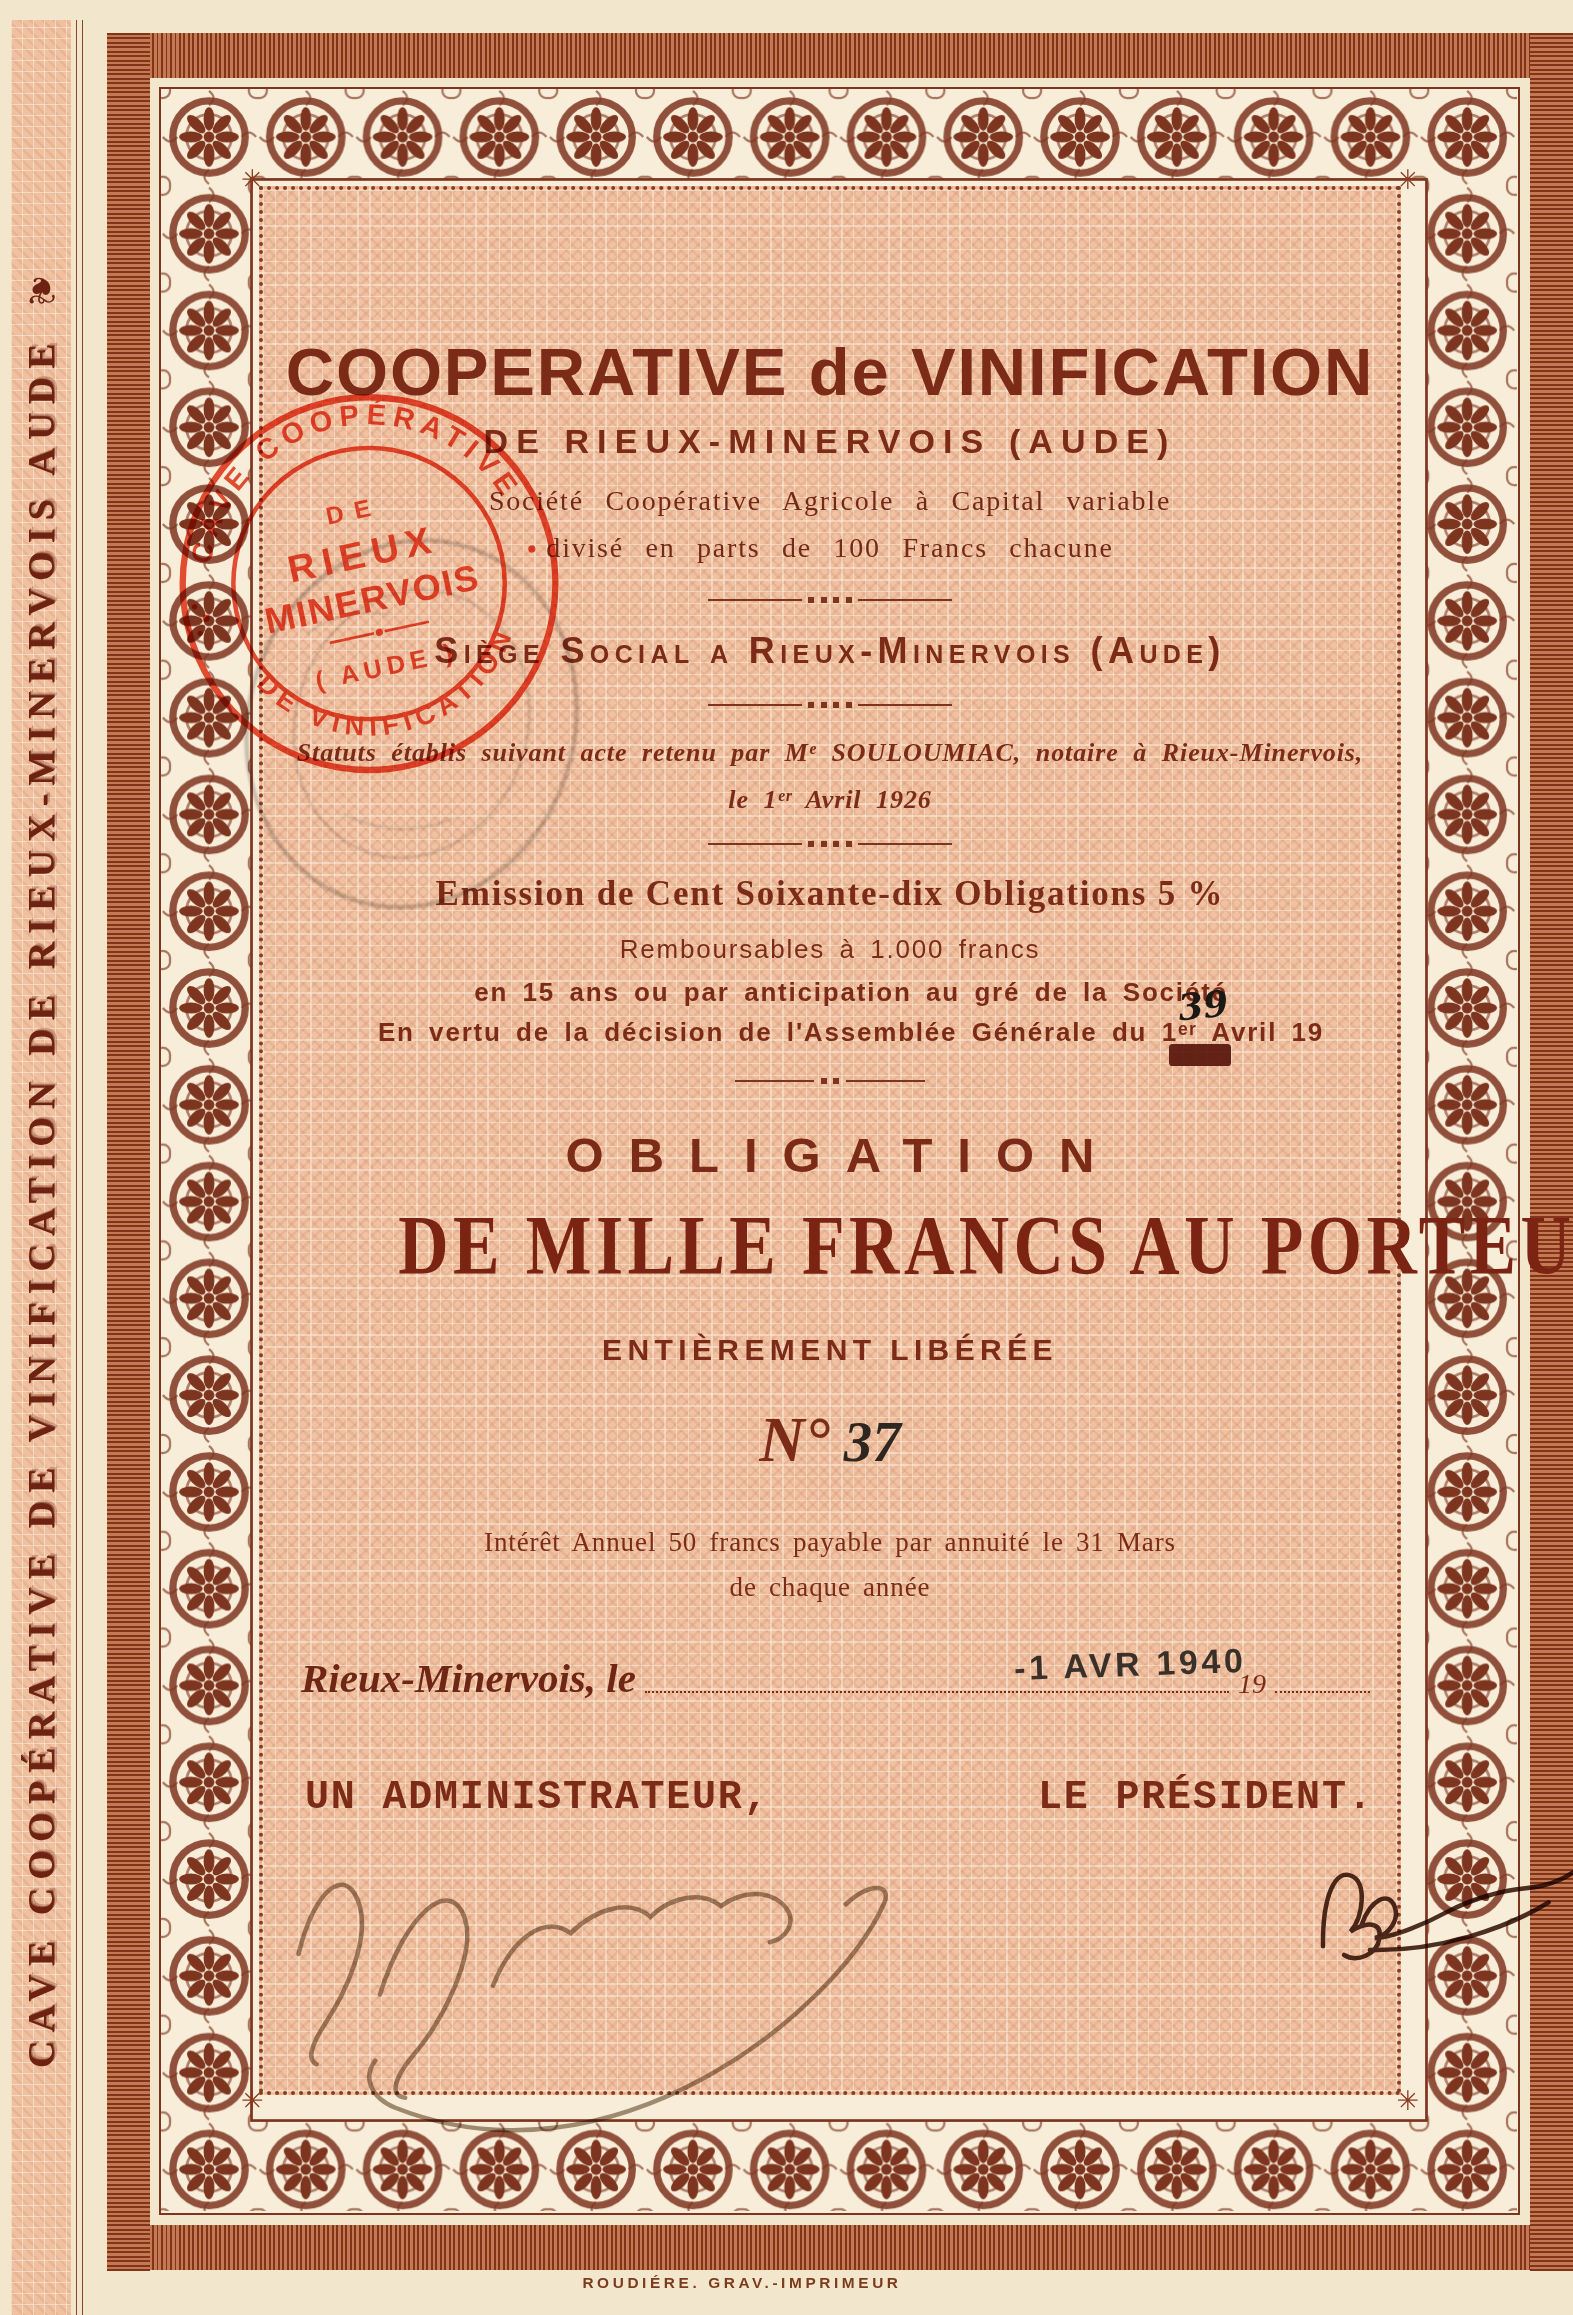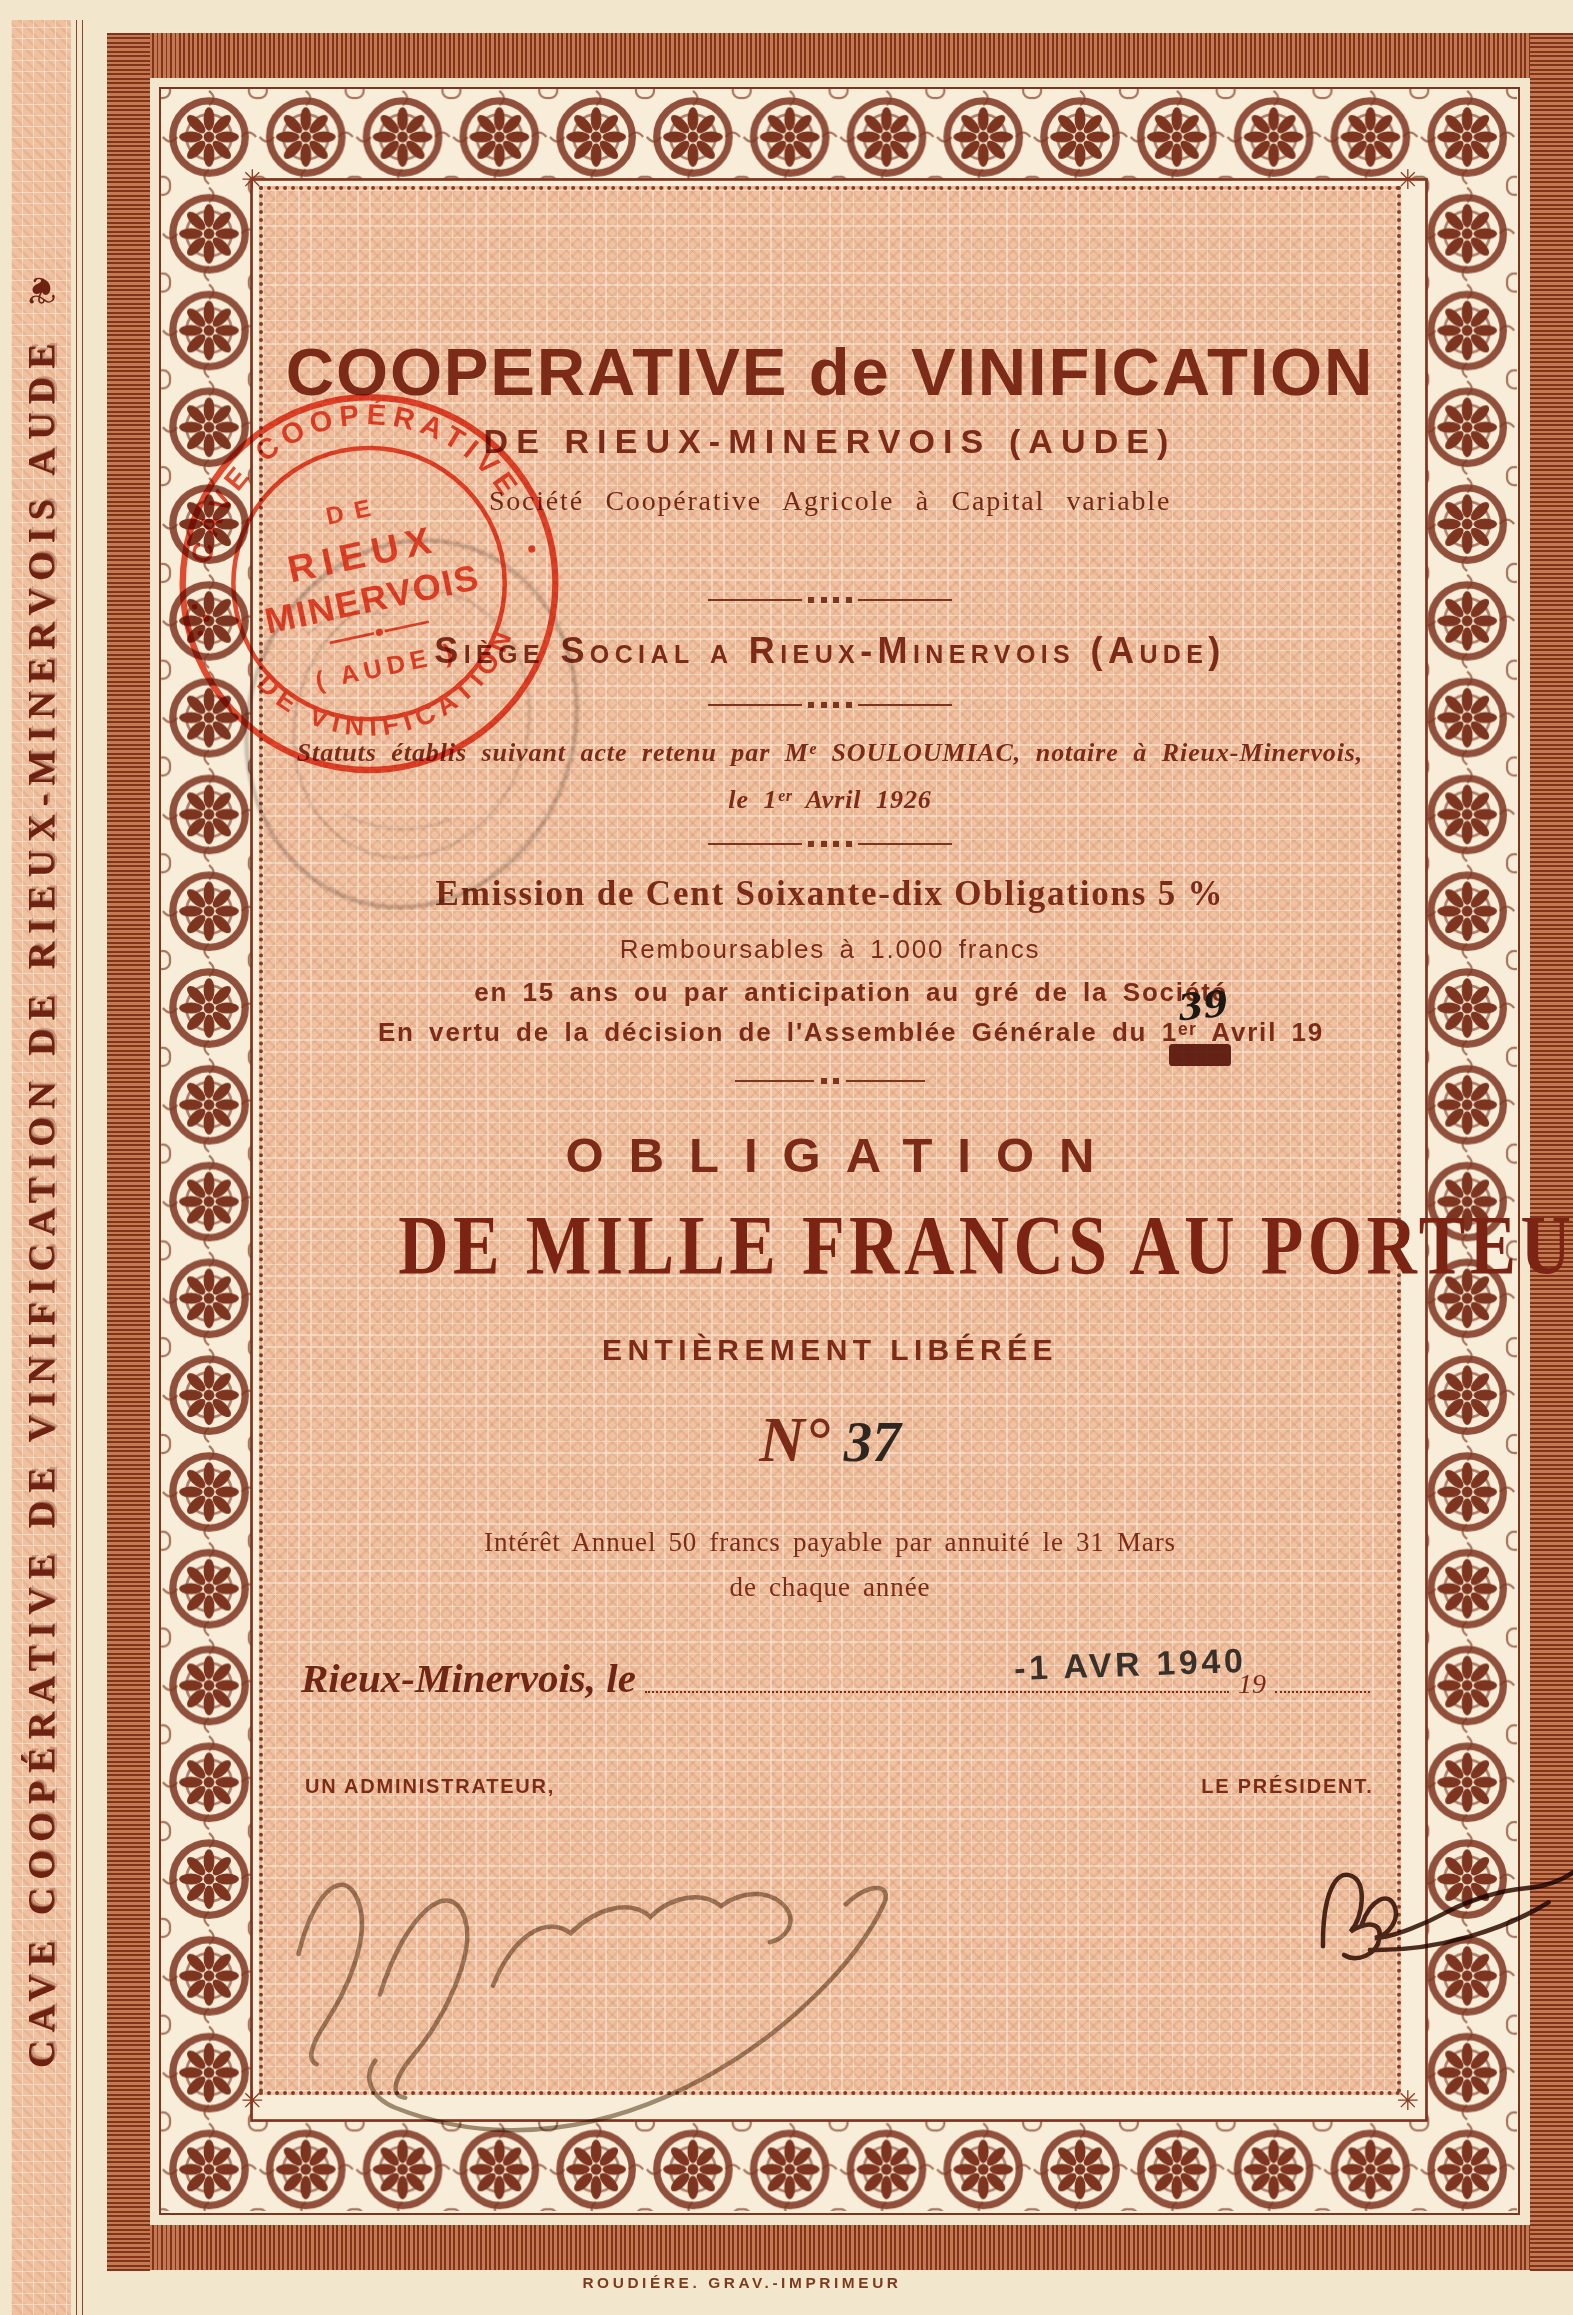--- a/index.html
+++ b/index.html
@@ -77,21 +77,21 @@
 
   .dateline{position:absolute;left:38px;right:27px;display:flex;align-items:flex-end;gap:9px;}
   .dl-place{font-style:italic;font-weight:bold;font-size:41px;white-space:nowrap;color:#6f2614;}
   .dl-dots{border-bottom:2.7px dotted #7b2b17;margin-bottom:9px;}
   .dl-dots.grow{flex:1;}
   .dl-dots.short{width:95px;}
   .dl-19{font-style:italic;font-size:28px;margin-bottom:1.8px;}
   .datestamp{position:absolute;left:713px;top:-9px;font-family:"Liberation Sans",sans-serif;font-weight:bold;
              font-size:34px;letter-spacing:3.6px;color:rgba(32,28,25,.88);transform:rotate(-2deg);white-space:nowrap;}
 
-  .sig-label{position:absolute;font-family:Liberation Sans, sans-serif;font-weight:bold;font-size:20px;
+  .sig-label{position:absolute;font-family:Liberation Mono, monospace;font-weight:bold;font-size:40px;
              letter-spacing:1.8px;color:#7b2b17;white-space:nowrap;}
   .lbl-admin{left:42px;} .lbl-pres{right:23.5px;}
 
   .printer{left:0;top:2274px;width:1484px;text-align:center;font-family:"Liberation Sans",sans-serif;
            font-weight:bold;font-size:15.4px;letter-spacing:3.6px;color:#7d3b1e;}
 
   .overlay{left:0;top:0;width:1573px;height:2316px;mix-blend-mode:multiply;pointer-events:none;}
 </style>
 </head>
 <body>
@@ -148,20 +148,21 @@
 
   <div class="abs field">
     <span class="corner c-tl">✳</span>
     <span class="corner c-tr">✳</span>
     <span class="corner c-bl">✳</span>
     <span class="corner c-br">✳</span>
 
     <div class="line t-coop" style="top:143px">COOPERATIVE de VINIFICATION</div>
     <div class="line t-rieux" style="top:232px">DE RIEUX-MINERVOIS (AUDE)</div>
     <div class="line t-soc" style="top:295px">Société Coopérative Agricole à Capital variable</div>
+    <div class="line t-soc" style="top:342px">divisé en parts de 100 Francs chacune</div>
 
     <div class="divider" style="top:407px">
       <span class="rule"></span>
         <span class="sq"></span>
         <span class="sq"></span>
         <span class="sq"></span>
         <span class="sq"></span>
         <span class="rule"></span>
     </div>
 

